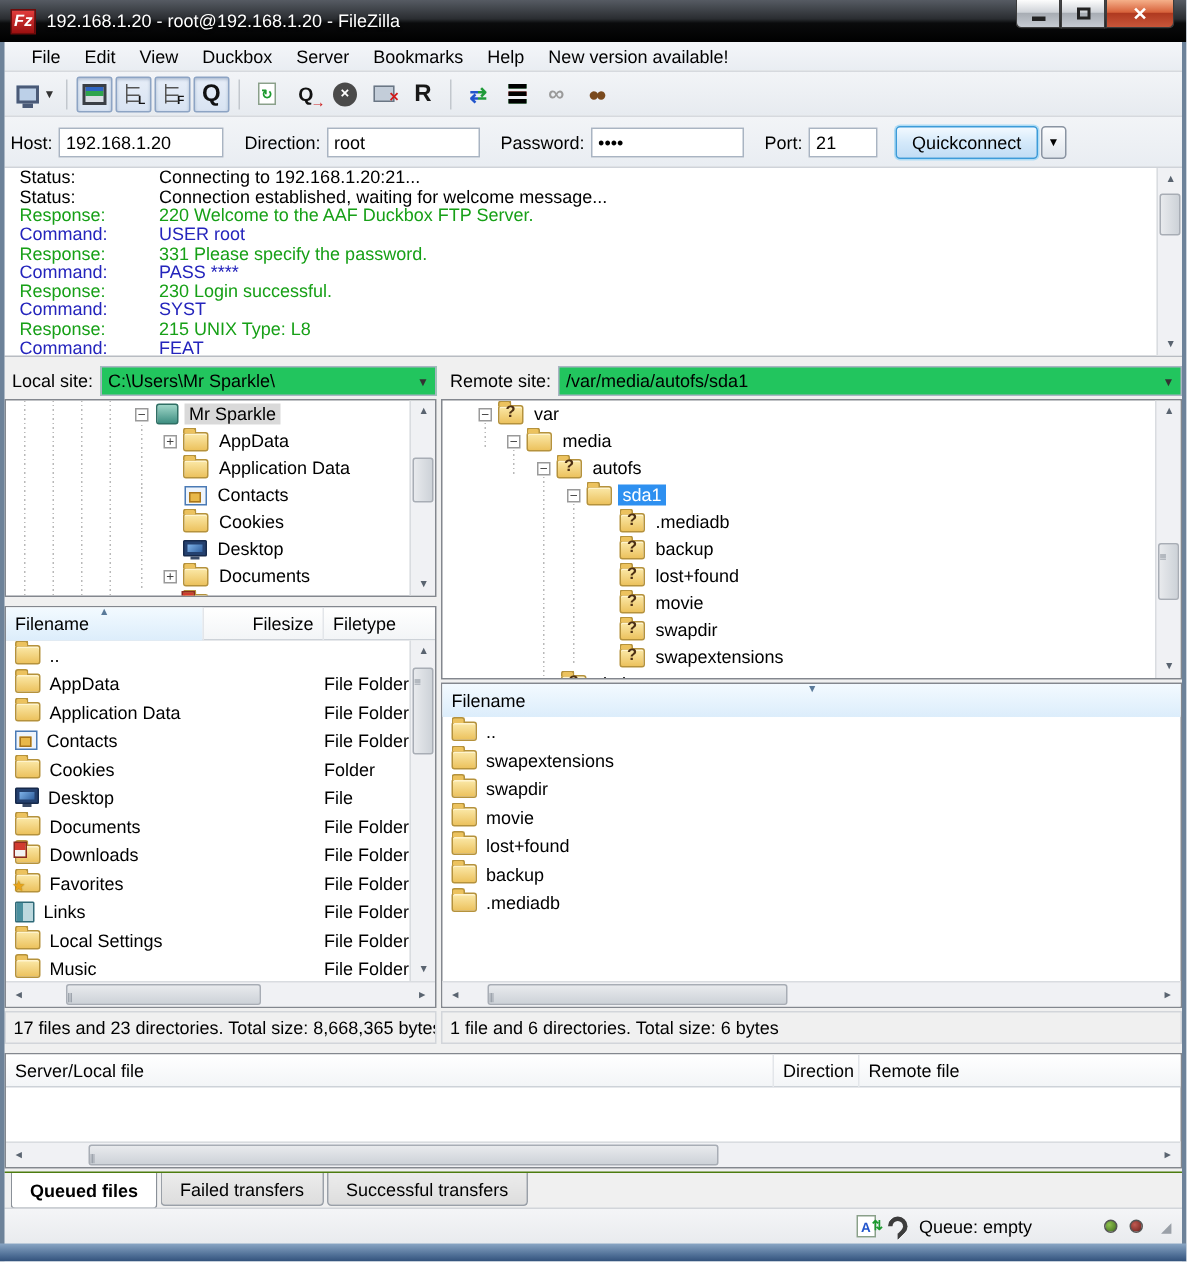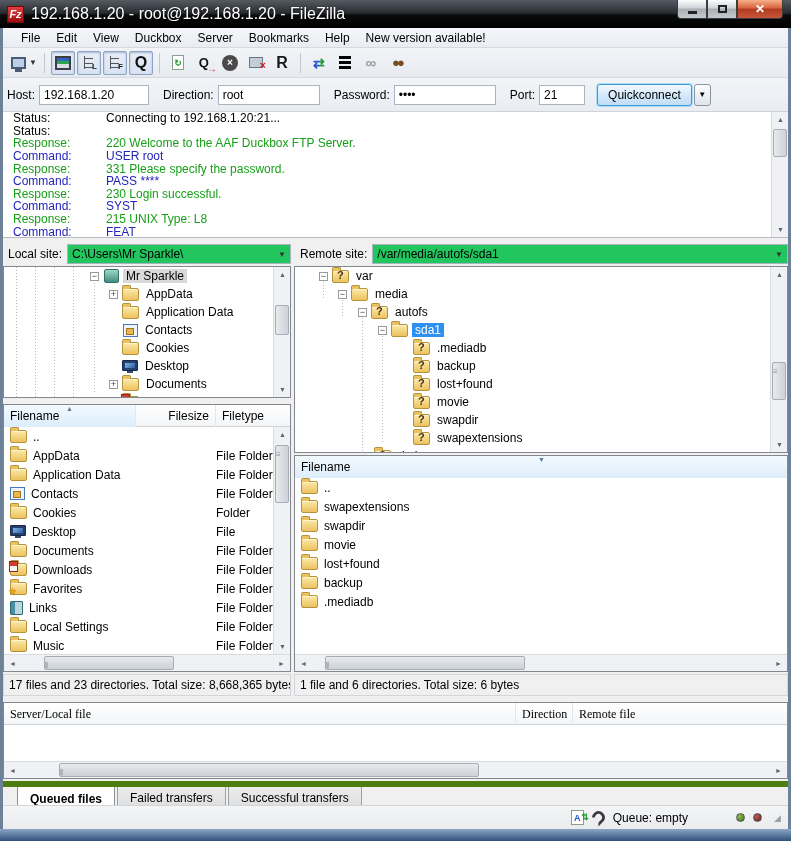--- a/index.html
+++ b/index.html
@@ -7,21 +7,21 @@
   body { font-family:"Liberation Sans", sans-serif; font-size:12px; color:#000; }
   .window { position:relative; width:791px; height:841px; background:#f0f0f0; overflow:hidden; }
 
   
   .titlebar { position:absolute; left:0; top:0; width:791px; height:28px;
     background:linear-gradient(180deg,#565b63 0%,#2a2d31 45%,#0a0b0c 55%,#000 100%);
     display:flex; align-items:center; padding-left:7px; color:#fff; }
   .fz-logo { width:17px; height:17px; background:linear-gradient(180deg,#e23d3d,#9c1010);
     border:1px solid #6d0b0b; color:#fff; font-weight:bold; font-size:11px;
     display:flex; align-items:center; justify-content:center; margin-right:7px; font-style:italic; }
-  .title-text { font-size:16px; text-shadow:0 1px 2px #000; }
+  .title-text { font-size:12px; text-shadow:0 1px 2px #000; }
   .winbtns { position:absolute; top:0; right:8px; display:flex; }
   .winbtn { width:30px; height:19px; border:1px solid #3c3c3c; border-top:none;
     background:linear-gradient(180deg,#fdfdfd,#cfd3d8 45%,#a8adb4 50%,#c6cbd2);
     display:flex; align-items:center; justify-content:center; font-size:10px; color:#222; }
   .winbtn.min { border-radius:0 0 0 4px; }
   .winbtn.close { width:46px; border-radius:0 0 4px 0;
     background:linear-gradient(180deg,#f5b08a,#d8633c 45%,#b03a20 50%,#c8563a); color:#fff; font-weight:bold; font-size:12px; }
   .minbar { display:inline-block; width:9px; height:3px; background:#222; margin-top:6px; }
   .maxbox { display:inline-block; width:9px; height:8px; border:2px solid #222; }
 
@@ -138,24 +138,24 @@
   .lrow { height:19px; display:flex; align-items:center; white-space:nowrap; position:relative; }
   .lrow .ic { margin-left:6px; }
   .lrow .fname { margin-left:6px; }
   .ftype { position:absolute; left:212px; }
 
   .statusline { position:absolute; top:674px; height:22px; background:#f0f0f0; border:1px solid #d2d5da; display:flex; align-items:center; padding-left:5px; white-space:nowrap; overflow:hidden; }
 
   
   .queuepane { position:absolute; left:3px; width:785px; top:702px; height:77px; background:#fff; border:1px solid #83878e; }
   .qh { position:absolute; top:0; left:0; right:0; height:22px; background:linear-gradient(180deg,#ffffff,#f3f5f7); border-bottom:1px solid #cdd2d8; }
-  .qh .hcell { border-right:1px solid #e3e6ea;font-family:Liberation Serif, serif; }
-
-  
-  .tabsbar { position:absolute; left:3px; right:3px; top:781px; height:24px; border-top:6px solid #4d7c0f; display:flex; align-items:flex-start; padding-left:14px; background:#f0f0f0; }
+  .qh .hcell { border-right:1px solid #e3e6ea; }
+
+  
+  .tabsbar { position:absolute; left:3px; right:3px; top:781px; height:24px; border-top:1px solid #4d7c0f; display:flex; align-items:flex-start; padding-left:4px; background:#f0f0f0; }
   .tab { height:22px; padding:0 12px; display:flex; align-items:center; border:1px solid #9aa0a8; border-top:none; border-radius:0 0 3px 3px;
     background:linear-gradient(180deg,#ececec,#dddddd); margin-right:2px; font-size:12px; }
   .tab.active { background:#fff; font-weight:bold; height:24px; border-color:#8a9098; }
 
   
   .statusbar { position:absolute; left:3px; right:3px; top:805px; height:24px; background:linear-gradient(180deg,#f4f5f7,#e9ebee); border-top:1px solid #d2d5da;
     display:flex; align-items:center; justify-content:flex-end; padding-right:6px; gap:8px; }
   .ascii-ic { width:13px; height:15px; background:#fff; border:1px solid #8aa08a; font-size:9px; font-weight:bold; color:#2255cc; display:flex; align-items:center; justify-content:center; position:relative; }
   .ascii-ic::after { content:"⇅"; position:absolute; right:-6px; top:1px; color:#1d9a2f; font-size:9px; }
   .ear-ic { width:13px; height:13px; border:3px solid #3c3c3c; border-radius:50% 50% 50% 0; border-left-color:transparent; transform:rotate(-45deg); }
@@ -270,20 +270,21 @@
       </span>
   </div>
 
   <div class="logpane">
     <div class="logrow">
         <span class="llabel k-status">Status:</span>
         <span class="k-status">Connecting to 192.168.1.20:21...</span>
       </div>
     <div class="logrow">
         <span class="llabel k-status">Status:</span>
+        <span class="k-status">Connection established, waiting for welcome message...</span>
       </div>
     <div class="logrow">
         <span class="llabel k-response">Response:</span>
         <span class="k-response">220 Welcome to the AAF Duckbox FTP Server.</span>
       </div>
     <div class="logrow">
         <span class="llabel k-command">Command:</span>
         <span class="k-command">USER root</span>
       </div>
     <div class="logrow">

